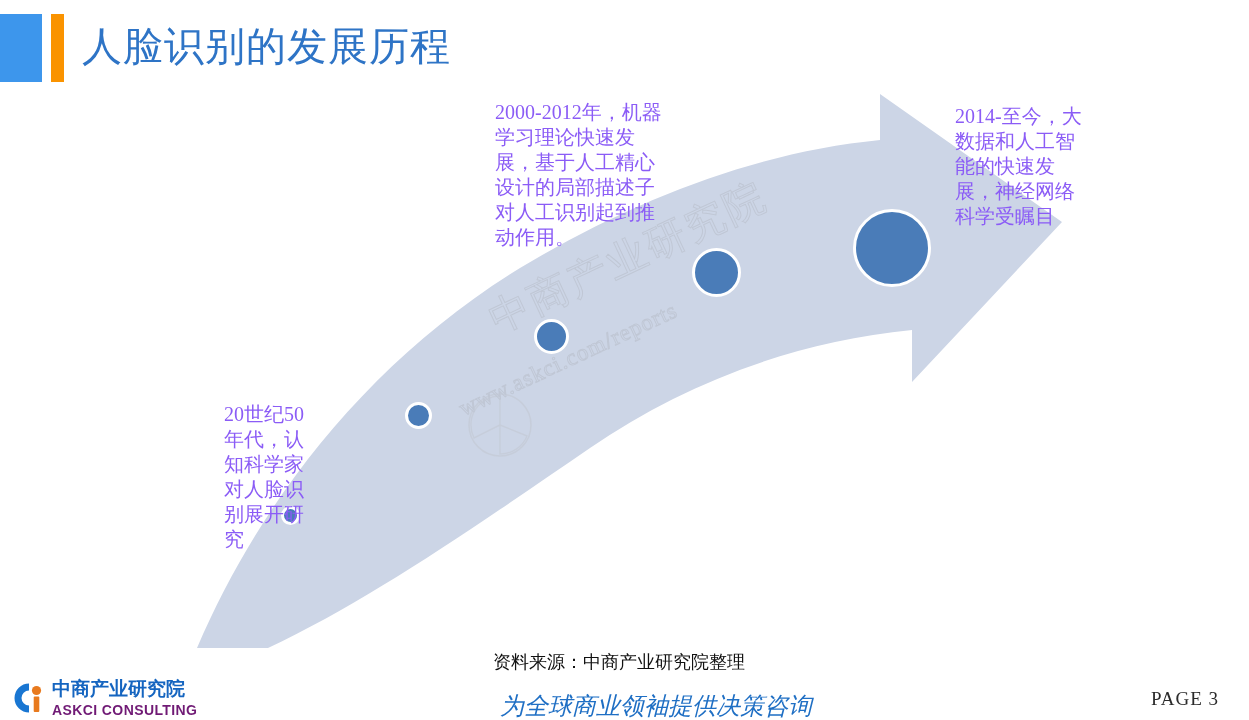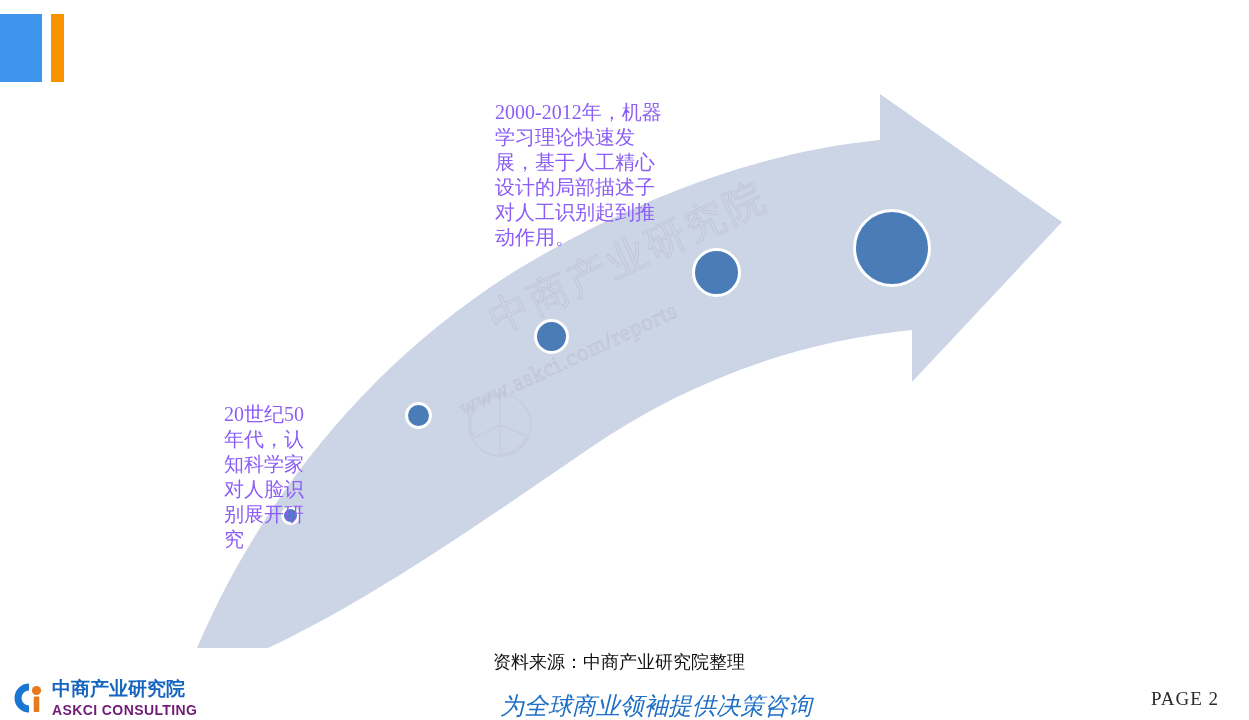--- a/index.html
+++ b/index.html
@@ -198,20 +198,21 @@
     white-space: nowrap;
   }
 </style>
 </head>
 <body>
 
 <div id="slide">
 
   <div id="title-bar-blue"></div>
   <div id="title-bar-orange"></div>
+  <div id="slide-title">人脸识别的发展历程</div>
 
   <svg id="arrow-svg" viewBox="0 0 1249 720" preserveAspectRatio="none">
 
     <path d="M 197 648
              C 260 500, 370 360, 520 268
              C 640 196, 760 152, 880 140
              L 880 94
              L 1062 222
              L 912 382
              L 912 330
@@ -231,24 +232,25 @@
       <circle cx="35" cy="35" r="31" fill="none" stroke="#c3c9d4" stroke-width="1.6"></circle>
       <path d="M 35 35 L 35 6 A 29 29 0 0 0 9 48 Z" fill="none" stroke="#c3c9d4" stroke-width="1.4"></path>
       <path d="M 35 35 L 62 46 A 29 29 0 0 1 35 64 Z" fill="none" stroke="#c3c9d4" stroke-width="1.4"></path>
     </svg>
     <div id="watermark-text-main">中商产业研究院</div>
     <div id="watermark-text-url">www.askci.com/reports</div>
   </div>
 
   <div class="milestone-text" id="text-1">20世纪50年代，认知科学家对人脸识别展开研究</div>
   <div class="milestone-text" id="text-3">2000-2012年，机器学习理论快速发展，基于人工精心设计的局部描述子对人工识别起到推动作用。</div>
+  <div class="milestone-text" id="text-5">2014-至今，大数据和人工智能的快速发展，神经网络科学受瞩目</div>
 
   <div id="source-note">资料来源：中商产业研究院整理</div>
   <div id="tagline">为全球商业领袖提供决策咨询</div>
-  <div id="page-number">PAGE  2</div>
+  <div id="page-number">PAGE  3</div>
 
   <div id="brand-logo">
     <svg id="brand-mark" viewBox="0 0 34 34">
       <path d="M 17 2.5 A 14.5 14.5 0 1 0 17 31.5 L 17 24.5 A 7.5 7.5 0 1 1 17 9.5 Z" fill="#1976d2"></path>
       <circle cx="24.5" cy="9.5" r="4.6" fill="#e87a1e"></circle>
       <rect x="21.7" y="15.5" width="5.6" height="15.5" rx="1" fill="#e87a1e"></rect>
     </svg>
     <div id="brand-words">
       <div id="brand-cn">中商产业研究院</div>
       <div id="brand-en">ASKCI CONSULTING</div>

